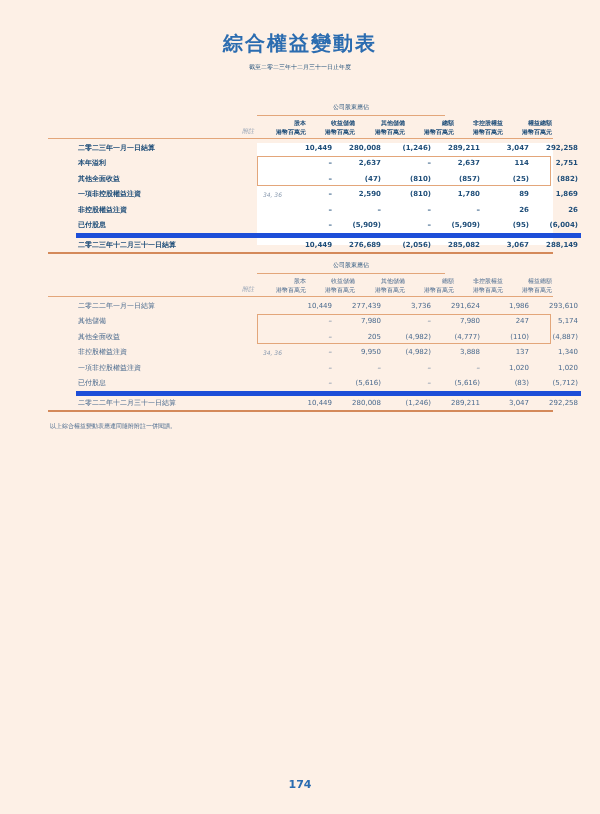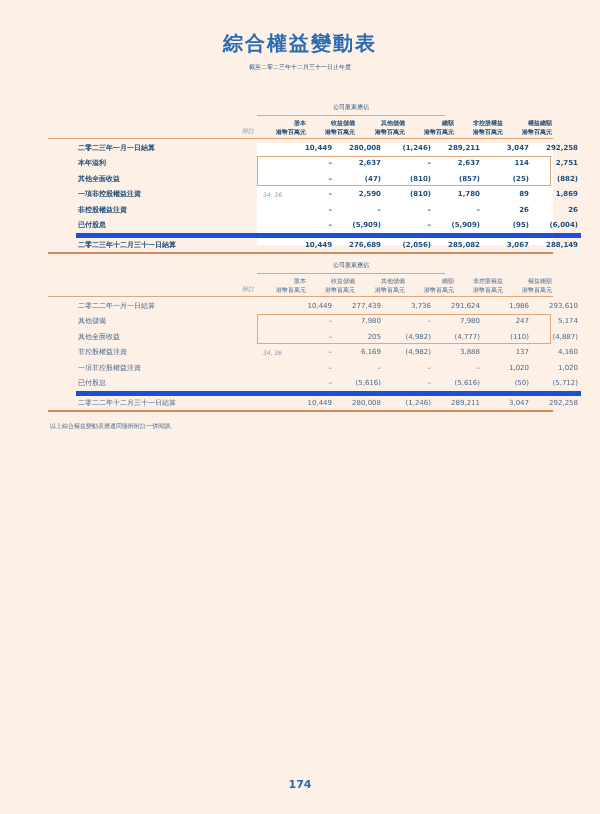--- a/index.html
+++ b/index.html
@@ -235,44 +235,44 @@
       <span class="v" style="left:258px">205</span>
       <span class="v" style="left:308px">(4,982)</span>
       <span class="v" style="left:357px">(4,777)</span>
       <span class="v" style="left:406px">(110)</span>
       <span class="v" style="left:455px">(4,887)</span>
     </div>
     <div class="row thin" style="top:84.2px">
       <span class="label">非控股權益注資</span>
       <span class="note">34, 36</span>
       <span class="v" style="left:209px">–</span>
-      <span class="v" style="left:258px">6,169</span>
+      <span class="v" style="left:258px">9,950</span>
       <span class="v" style="left:308px">(4,982)</span>
       <span class="v" style="left:357px">3,888</span>
       <span class="v" style="left:406px">137</span>
-      <span class="v" style="left:455px">4,160</span>
+      <span class="v" style="left:455px">1,340</span>
     </div>
     <div class="row thin" style="top:99.6px">
       <span class="label">一項非控股權益注資</span>
       <span class="note"></span>
       <span class="v" style="left:209px">–</span>
       <span class="v" style="left:258px">–</span>
       <span class="v" style="left:308px">–</span>
       <span class="v" style="left:357px">–</span>
       <span class="v" style="left:406px">1,020</span>
       <span class="v" style="left:455px">1,020</span>
     </div>
     <div class="row thin" style="top:115px">
       <span class="label">已付股息</span>
       <span class="note"></span>
       <span class="v" style="left:209px">–</span>
       <span class="v" style="left:258px">(5,616)</span>
       <span class="v" style="left:308px">–</span>
       <span class="v" style="left:357px">(5,616)</span>
-      <span class="v" style="left:406px">(50)</span>
+      <span class="v" style="left:406px">(83)</span>
       <span class="v" style="left:455px">(5,712)</span>
     </div>
     <div class="row thin rule-top" style="top:130.4px">
       <span class="label">二零二二年十二月三十一日結算</span>
       <span class="note"></span>
       <span class="v" style="left:209px">10,449</span>
       <span class="v" style="left:258px">280,008</span>
       <span class="v" style="left:308px">(1,246)</span>
       <span class="v" style="left:357px">289,211</span>
       <span class="v" style="left:406px">3,047</span>

